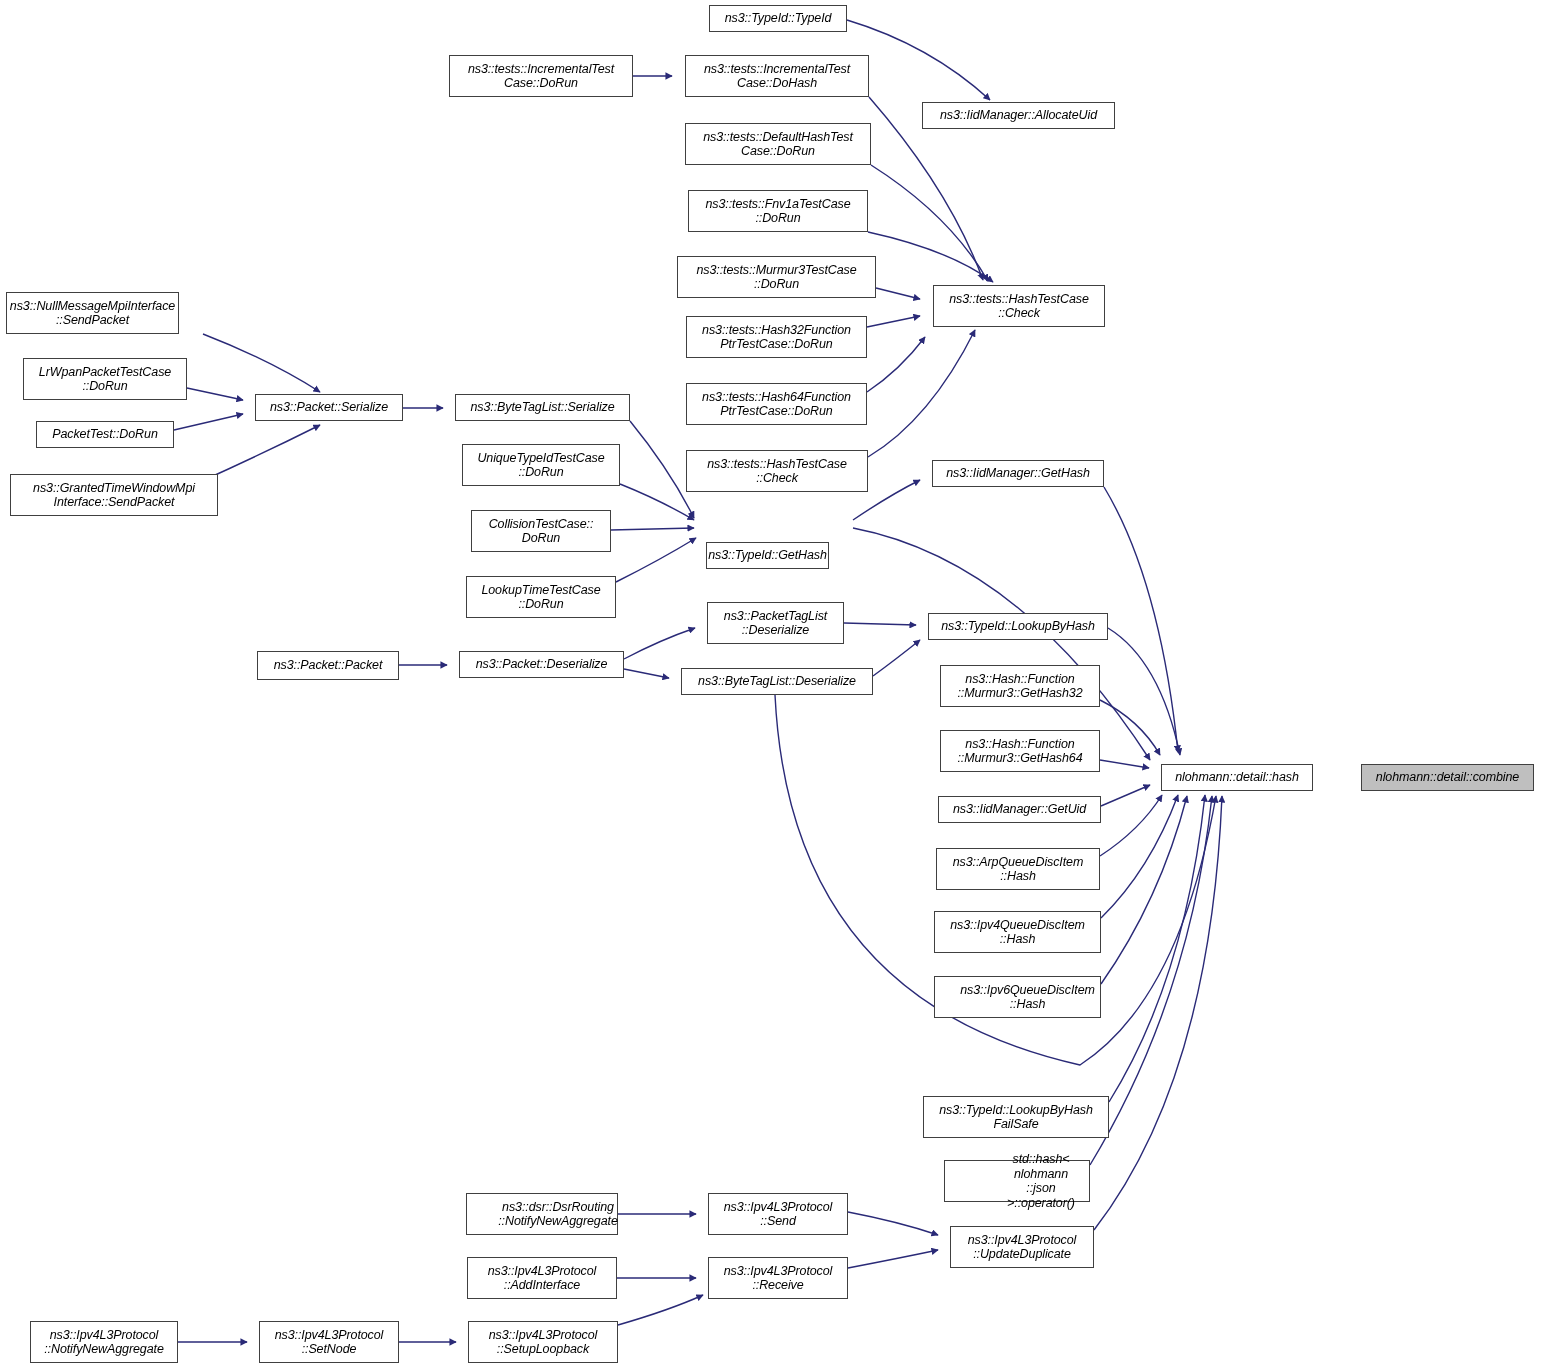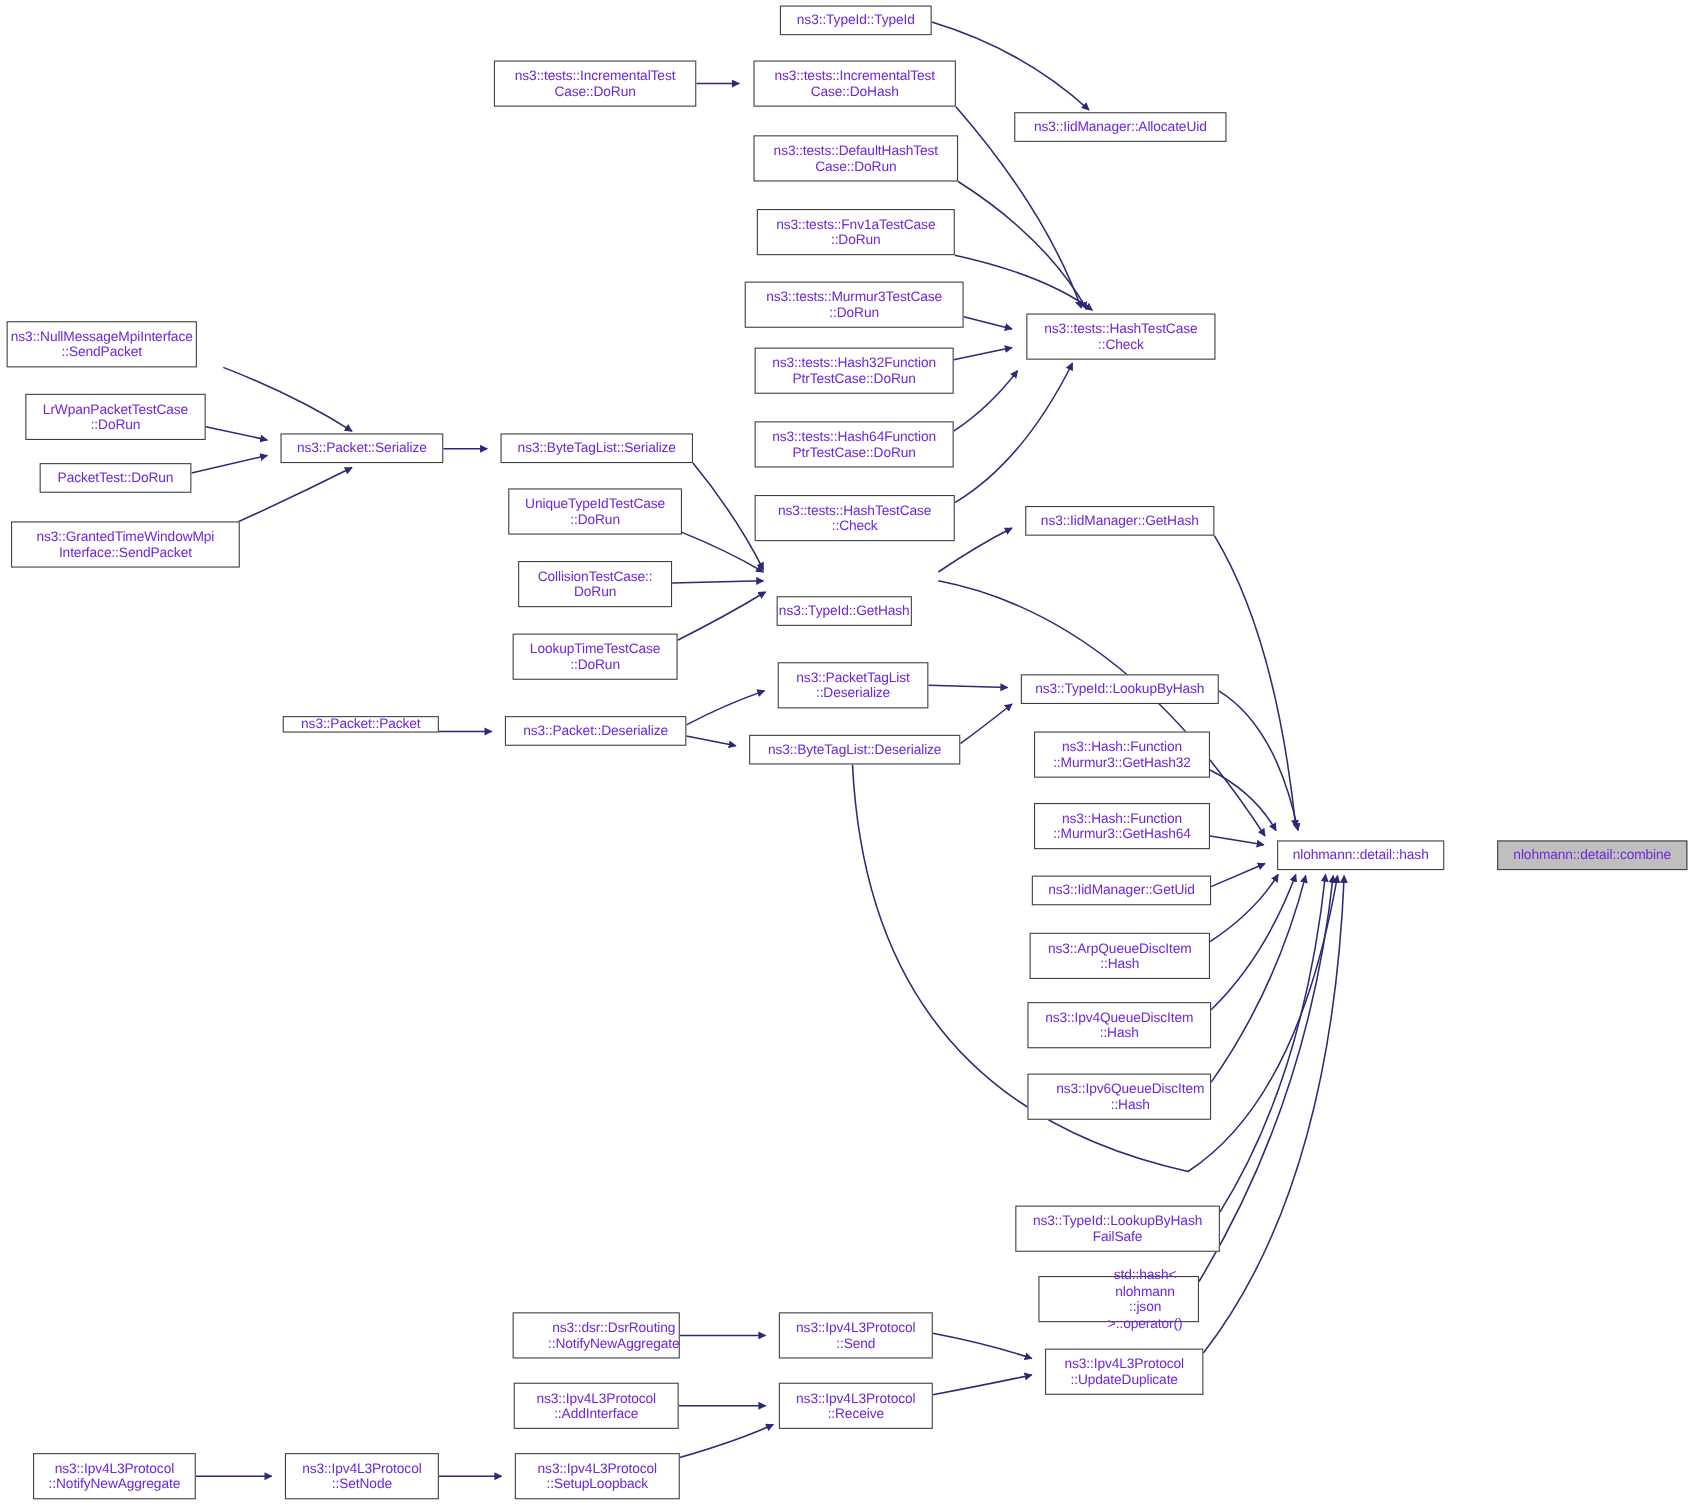--- a/index.html
+++ b/index.html
@@ -1,21 +1,21 @@
 <!DOCTYPE html>
 <html><head>
 <meta charset="utf-8">
 <style>
   html,body{margin:0;padding:0;background:#ffffff;}
   body{font-family:"Liberation Sans","DejaVu Sans",sans-serif;}
   #canvas{position:relative;width:1543px;height:1370px;background:#fff;overflow:hidden;}
   svg#edges{position:absolute;left:0;top:0;width:1543px;height:1370px;}
   .node{position:absolute;box-sizing:border-box;border:1px solid #404040;background:#ffffff;
         display:flex;align-items:center;justify-content:center;text-align:center;
-        font-size:12.5px;line-height:14.5px;color:#6d28d9;letter-spacing:-0.1px;}
+        font-size:12.5px;line-height:14.5px;color:#000000;letter-spacing:-0.1px;font-style:italic;}
   .node.hl{background:#bfbfbf;}
   .node span{display:block;padding:0 3px;white-space:pre-line;}
 </style>
 </head>
 <body>
 
 <div id="canvas">
   <svg id="edges" xmlns="http://www.w3.org/2000/svg">
     <defs>
       <marker id="ah" viewBox="0 0 10 10" refX="9" refY="5" markerWidth="5.2" markerHeight="5.2" orient="auto-start-reverse">
@@ -151,21 +151,21 @@
         <span>LookupTimeTestCase
 ::DoRun</span>
       </div>
       <div class="node" style="left: 707px; top: 602px; width: 137px; height: 42px;">
         <span>ns3::PacketTagList
 ::Deserialize</span>
       </div>
       <div class="node" style="left: 928px; top: 613px; width: 180px; height: 27px;">
         <span>ns3::TypeId::LookupByHash</span>
       </div>
-      <div class="node" style="left: 257px; top: 651px; width: 142px; height: 15px;">
+      <div class="node" style="left: 257px; top: 651px; width: 142px; height: 29px;">
         <span>ns3::Packet::Packet</span>
       </div>
       <div class="node" style="left: 459px; top: 651px; width: 165px; height: 27px;">
         <span>ns3::Packet::Deserialize</span>
       </div>
       <div class="node" style="left: 681px; top: 668px; width: 192px; height: 27px;">
         <span>ns3::ByteTagList::Deserialize</span>
       </div>
       <div class="node" style="left: 940px; top: 665px; width: 160px; height: 42px;">
         <span>ns3::Hash::Function

